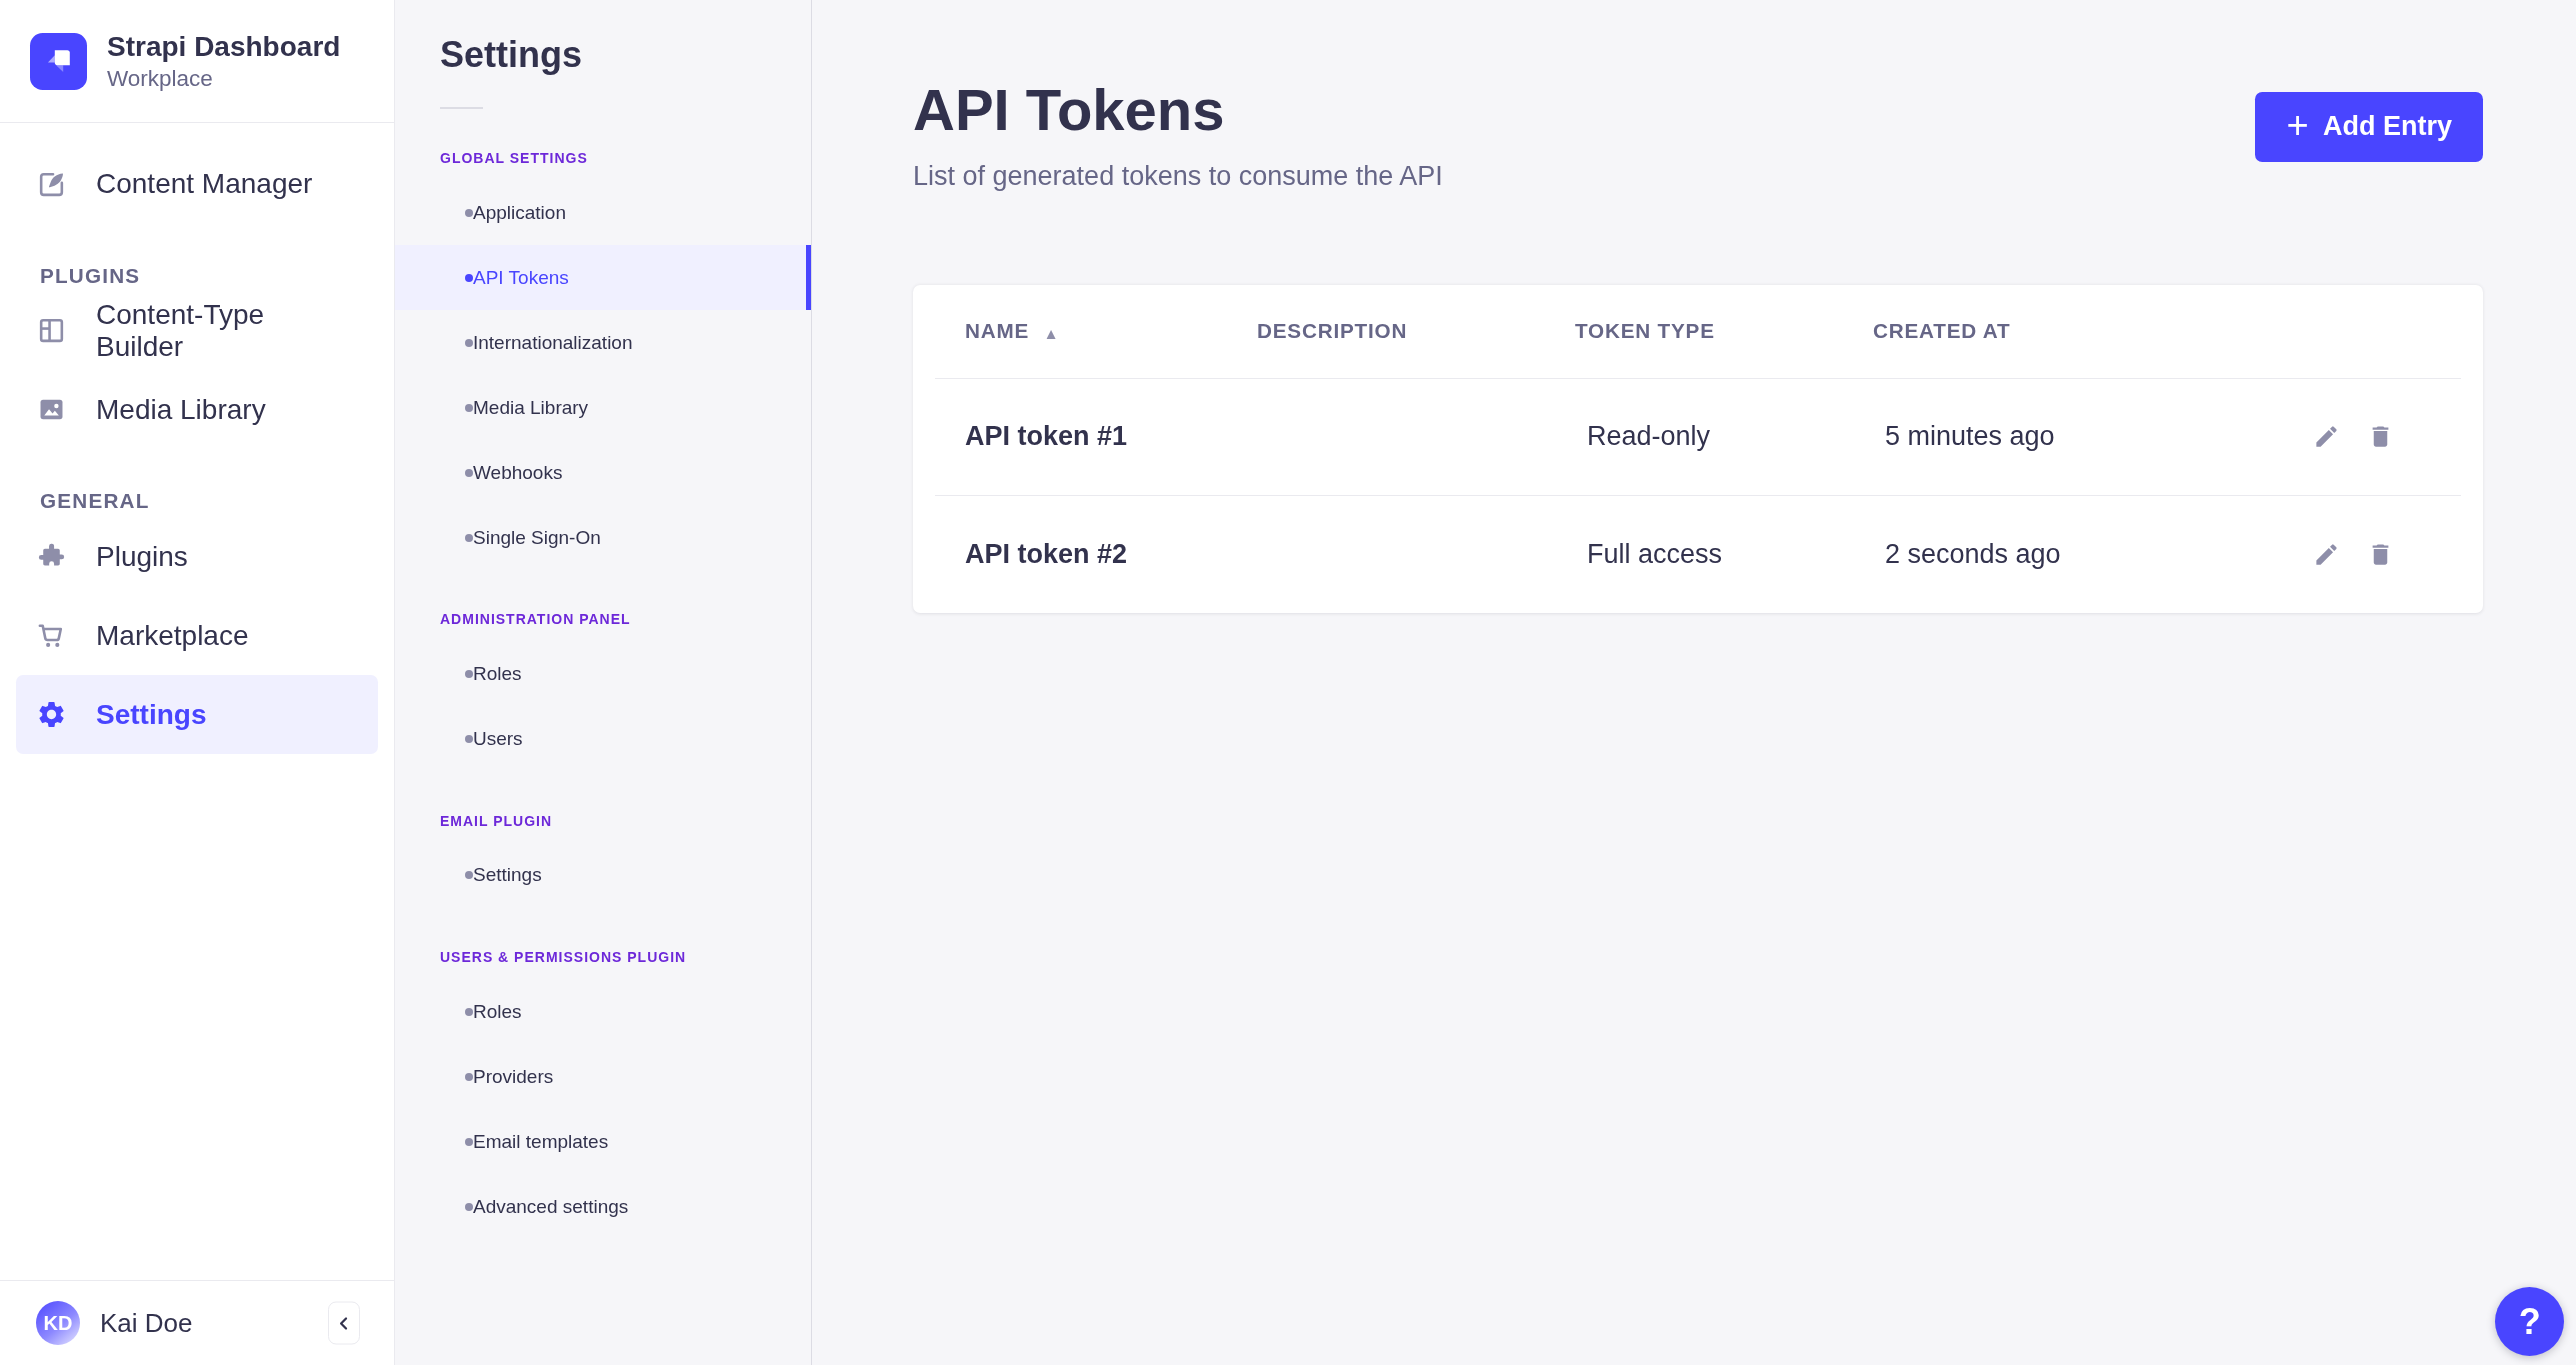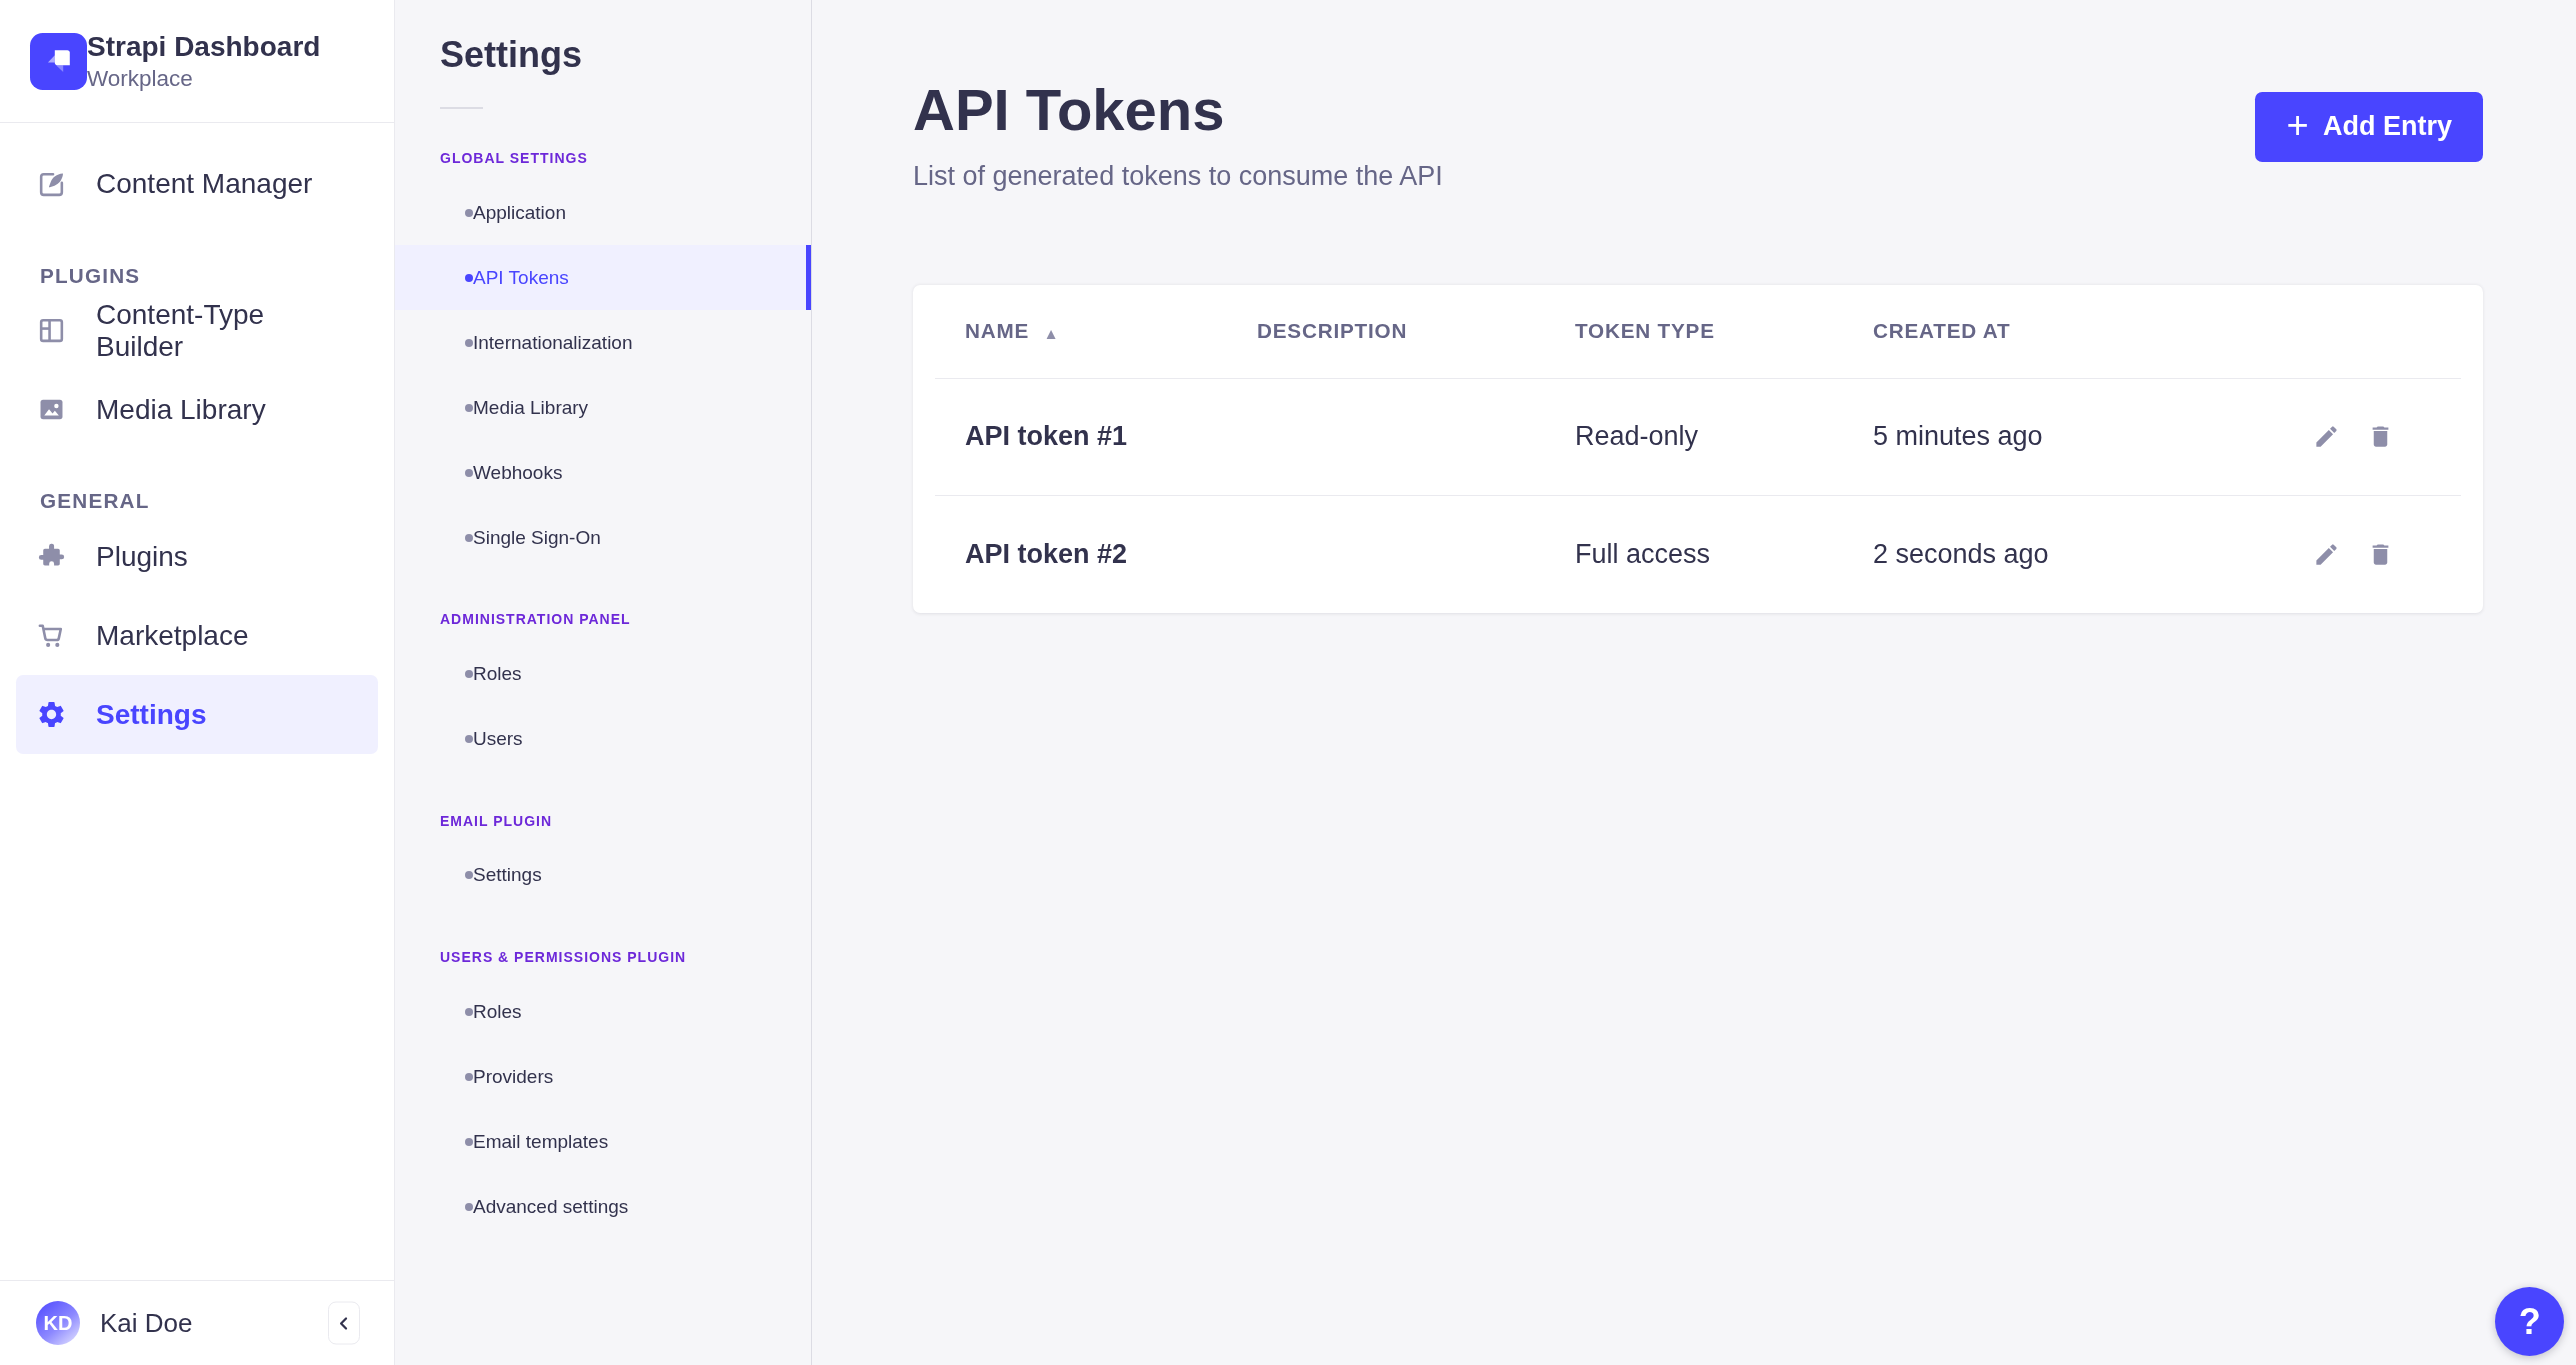--- a/index.html
+++ b/index.html
@@ -2,21 +2,21 @@
 <html style="font-size:14.4px"><head>
 <meta charset="utf-8">
 <style>
   * { margin:0; padding:0; box-sizing:border-box; }
   html,body { overflow:hidden; background:#f6f6f9; }
   body { font-family:"Liberation Sans", sans-serif; color:#32324d; }
   .page { width:2576px; height:1365px; display:flex; }
 
   
   .sidebar { width:395px; background:#fff; border-right:0.9px solid #eaeaef; display:flex; flex-direction:column; height:100%; }
-  .brand { display:flex; align-items:center; padding:30px 27px 30px 30px; border-bottom:0.9px solid #eaeaef; }
+  .brand { display:flex; align-items:center; gap:20px; padding:30px 27px 30px 30px; border-bottom:0.9px solid #eaeaef; }
   .brand-logo { width:57px; height:57px; border-radius:12.6px; background:#4945ff; display:flex; align-items:center; justify-content:center; flex:0 0 auto; }
   .brand-logo svg { width:36px; height:36px; }
   .brand-title { font-size:28px; font-weight:700; color:#32324d; line-height:1.2; }
   .brand-sub { font-size:22.5px; color:#666687; margin-top:2.7px; }
   .side-nav { padding:21.6px 16px 0; flex:1 1 auto; }
   .nav-item { height:79px; border-radius:7.2px; display:flex; align-items:center; gap:29px; padding:0 20px; font-size:28px; color:#32324d; cursor:pointer; }
   .nav-item .nav-icon { width:31px; height:31px; color:#8e8ea9; display:flex; align-items:center; justify-content:center; }
   .nav-item .nav-icon svg { width:31px; height:31px; }
   .nav-item.active { background:#f0f0ff; color:#4945ff; font-weight:600; }
   .nav-item.active .nav-icon { color:#4945ff; }
@@ -49,21 +49,21 @@
   .card { margin-top:93px; background:#fff; border-radius:7.2px; box-shadow:0 0.9px 3.6px rgba(33,33,52,.1); }
   .trow { display:grid; grid-template-columns:344px 318px 298px 432px 1fr; align-items:center; }
   .thead { height:93px; }
   .tbodyrow { height:117px; }
   .trow > .tcell:first-child { padding-left:52px; }
   .th-label { font-size:20.7px; font-weight:700; color:#666687; letter-spacing:0.8px; }
   .th-cell { display:flex; align-items:flex-end; background:none; border:none; font-family:inherit; text-align:left; }
   .sort-tri { font-size:15.3px; color:#8e8ea9; margin-left:14.4px; }
   .t-sep { height:0.9px; background:#eaeaef; margin:0 21.6px; }
   .cell-name { font-size:27px; font-weight:600; color:#32324d; }
-  .cell-plain { font-size:27px; color:#32324d; }
+  .cell-plain { font-size:27px; color:#32324d;margin-left:12px; }
   .cell-actions { display:flex; justify-content:flex-end; align-items:center; gap:20px; padding-right:86px; }
   .icon-btn { width:34px; height:34px; background:none; border:none; color:#8e8ea9; cursor:pointer; display:flex; align-items:center; justify-content:center; }
   .icon-btn svg { width:27px; height:27px; }
 
   .help-fab { position:fixed; right:11.7px; bottom:9px; width:69px; height:69px; border-radius:50%; background:#4945ff; border:none; color:#fff; font-size:36px; font-weight:700; font-family:inherit; cursor:pointer; box-shadow:0 1.8px 9px rgba(33,33,52,.25); display:flex; align-items:center; justify-content:center; }
 </style>
 </head>
 <body>
 
 <div class="page">

